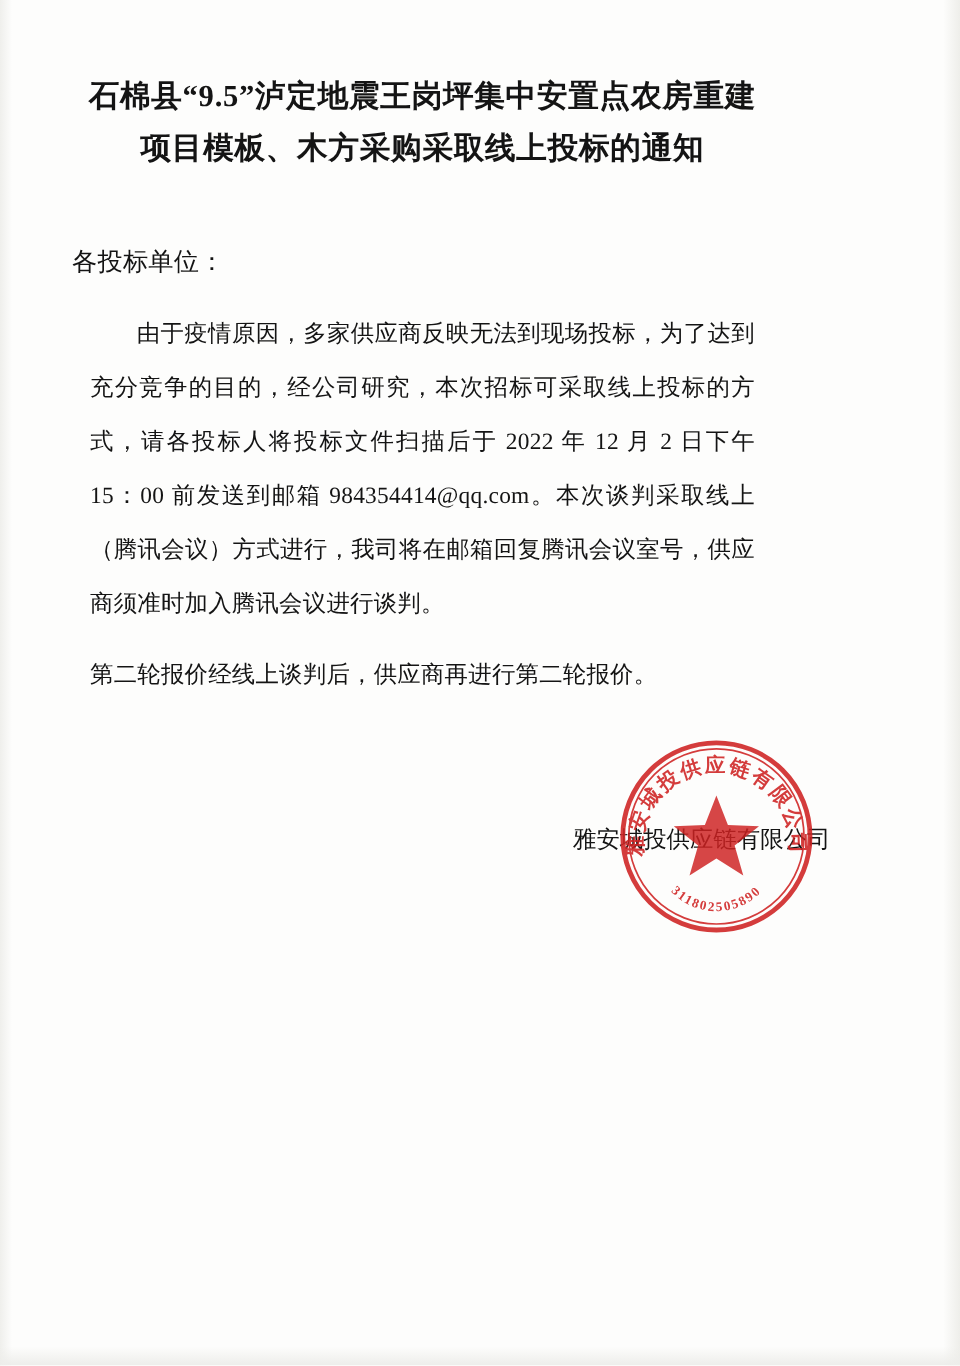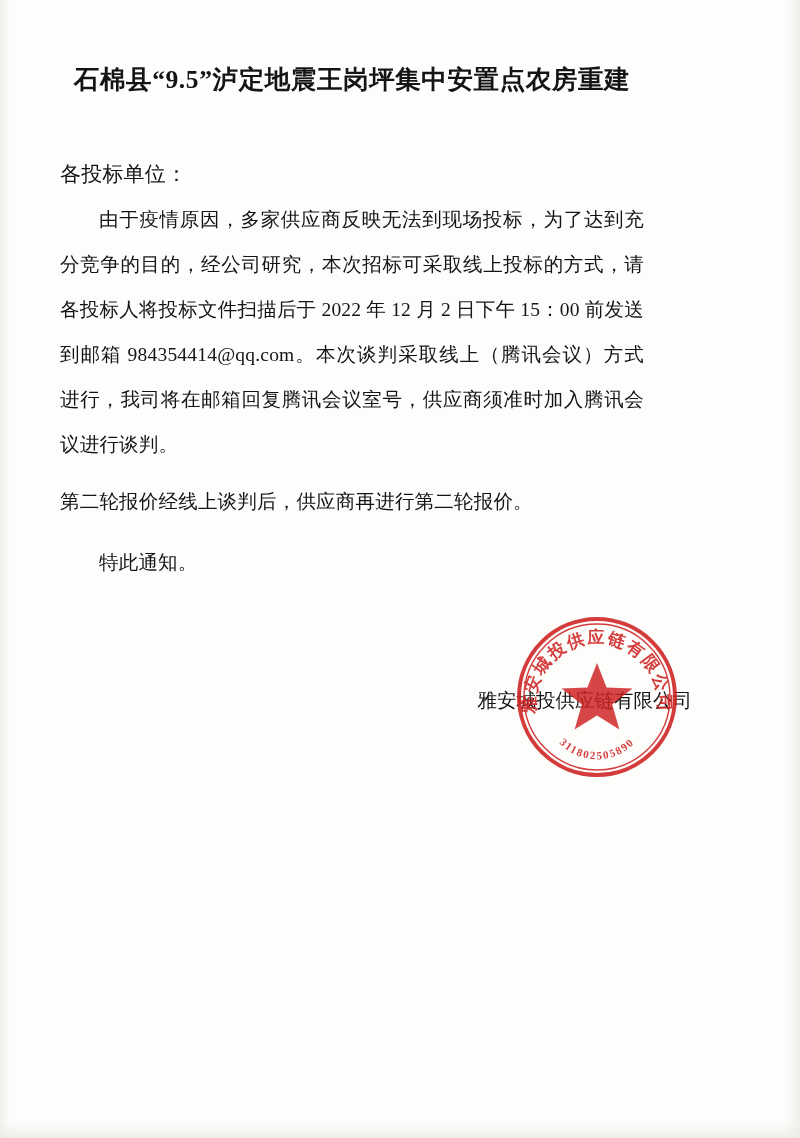--- a/index.html
+++ b/index.html
@@ -67,21 +67,21 @@
     text-align: justify;
     text-justify: inter-ideograph;
     letter-spacing: 0.2px;
   }
   .salutation {
     margin: 0;
     font-size: 21px;
     line-height: 45px;
   }
   .para {
-    margin: 0;
+    margin: 15px;
     text-indent: 2em;
   }
   .para.no-indent {
     text-indent: 0;
     font-family: Liberation Mono, monospace;
   }
   .para.gap {
     margin-top: 14px;
   }
 
@@ -127,27 +127,27 @@
 
 <div class="page">
   <div class="scan-edge-left"></div>
   <div class="scan-edge-right"></div>
   <div class="scan-edge-bottom"></div>
 
   <div class="content">
 
     <h1 class="doc-title">
       <span class="line">石棉县“9.5”泸定地震王岗坪集中安置点农房重建</span>
+      <span class="line">项目模板、木方采购采取线上投标的通知</span>
     </h1>
 
     <div class="body-block">
       <p class="salutation">各投标单位：</p>
       <p class="para">由于疫情原因，多家供应商反映无法到现场投标，为了达到充分竞争的目的，经公司研究，本次招标可采取线上投标的方式，请各投标人将投标文件扫描后于 2022 年 12 月 2 日下午 15：00 前发送到邮箱 984354414@qq.com。本次谈判采取线上（腾讯会议）方式进行，我司将在邮箱回复腾讯会议室号，供应商须准时加入腾讯会议进行谈判。</p>
       <p class="para no-indent gap">第二轮报价经线上谈判后，供应商再进行第二轮报价。</p>
-      <p class="para gap">特此通知。</p>
     </div>
 
     <div class="sign-block">
       <span class="sign-line">雅安城投供应链有限公司</span>
     </div>
 
     <div class="seal">
       <svg viewBox="0 0 168 168" xmlns="http://www.w3.org/2000/svg" aria-hidden="true">
         <g fill="none" stroke="#cf2222" stroke-width="4">
           <circle cx="84" cy="84" r="78"></circle>

